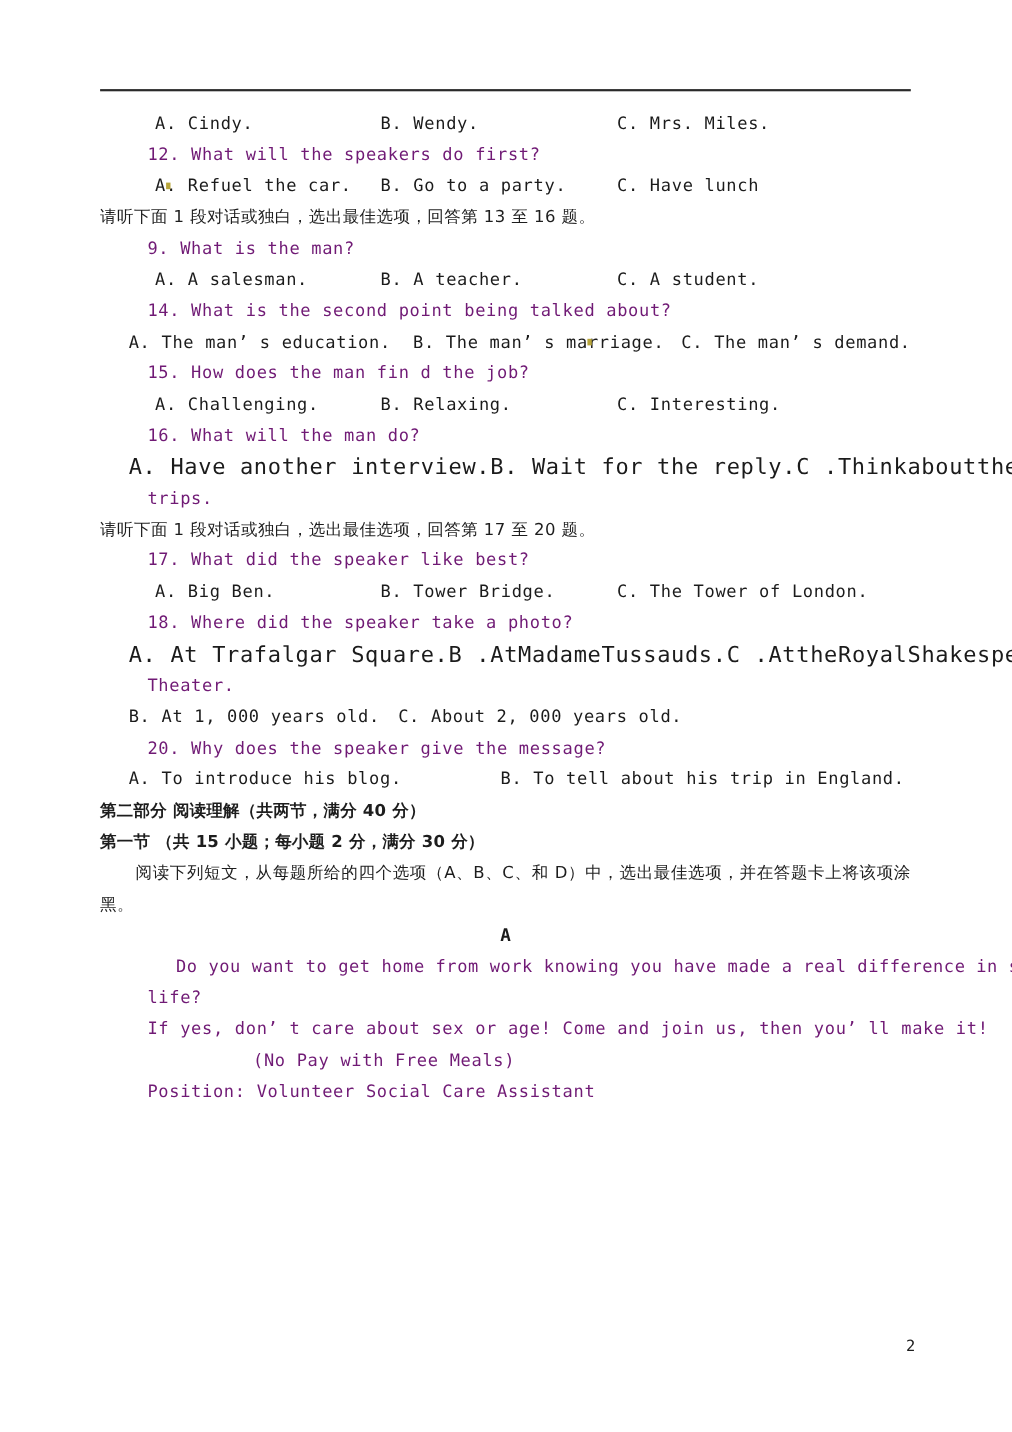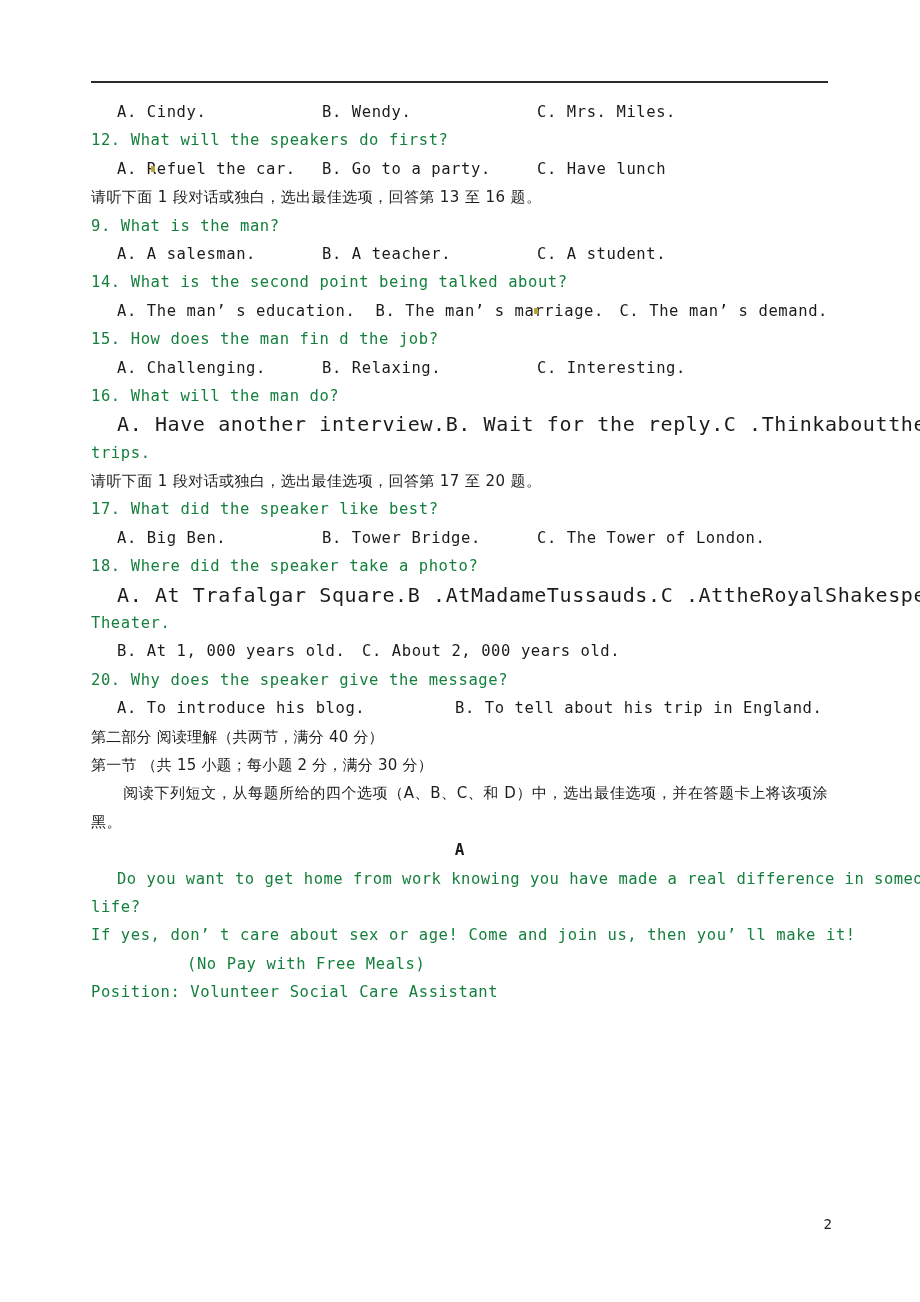--- a/index.html
+++ b/index.html
@@ -36,22 +36,23 @@
     left: 91px;
     top: 98px;
     width: 737px;
   }
   
   .line {
     font-size: 15.5px;
     line-height: 28.4px;
     letter-spacing: 0.6px;
     white-space: pre;
-    color: #15803d;
-    height: 28.4px;
+    color: #701a75;
+    height: 28.4px;
+    margin-left: 43px;
   }
   
   .row-just {
     display: flex;
     justify-content: space-between;
     font-size: 20px;
     line-height: 28.4px;
     letter-spacing: 0.6px;
     height: 28.4px;
     white-space: pre;
@@ -60,39 +61,39 @@
   .row-3 {
     display: flex;
     font-size: 15.5px;
     line-height: 28.4px;
     letter-spacing: 0.6px;
     height: 28.4px;
     white-space: pre;
     padding-left: 26px;
   }
   .row-3 > span { display: inline-block; }
-  .col-a { width: 205px; }
+  .col-a { width: 205px; margin-left: 24px; }
   .col-b { width: 215px; }
   .col-c { width: auto; }
 
   .q-line { padding-left: 0; }
   .a-line { padding-left: 26px; }
   .cont-line { padding-left: 0; }
 
   .cn {
     font-family: "DejaVu Sans", "Liberation Sans", sans-serif;
     font-size: 15px;
     line-height: 28.4px;
     letter-spacing: 0.4px;
     height: 28.4px;
     white-space: pre;
     color: #1d1d1d;
   }
   .cn.bold {
-    font-weight: normal;
+    font-weight: bold;
     letter-spacing: 0.2px;
   }
   .cn.para {
     white-space: normal;
     height: auto;
     text-align: justify;
     text-justify: inter-character;
   }
   .cn.para .ind { display: inline-block; width: 32px; }
 

